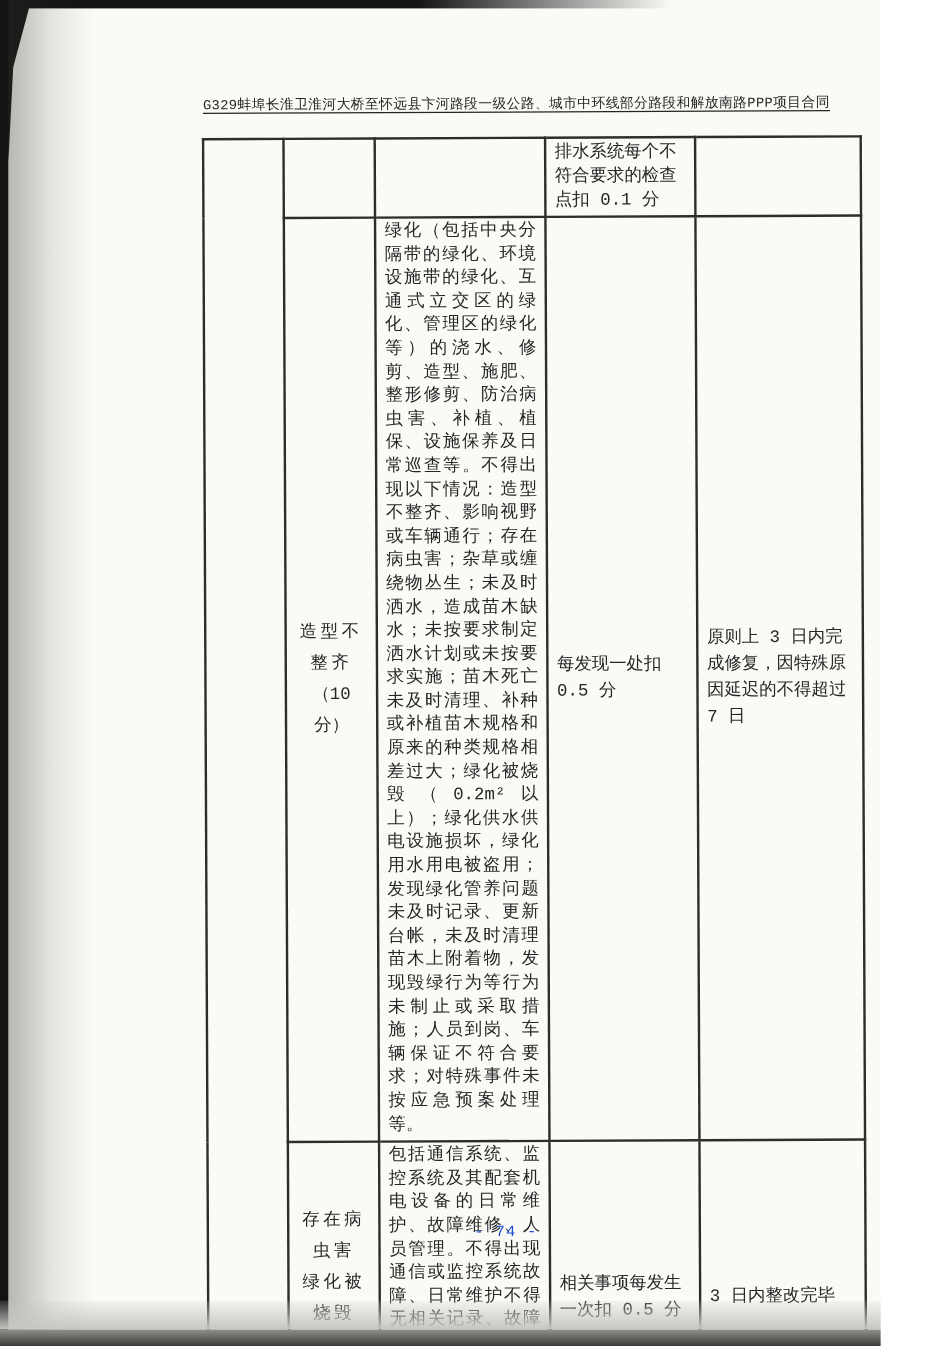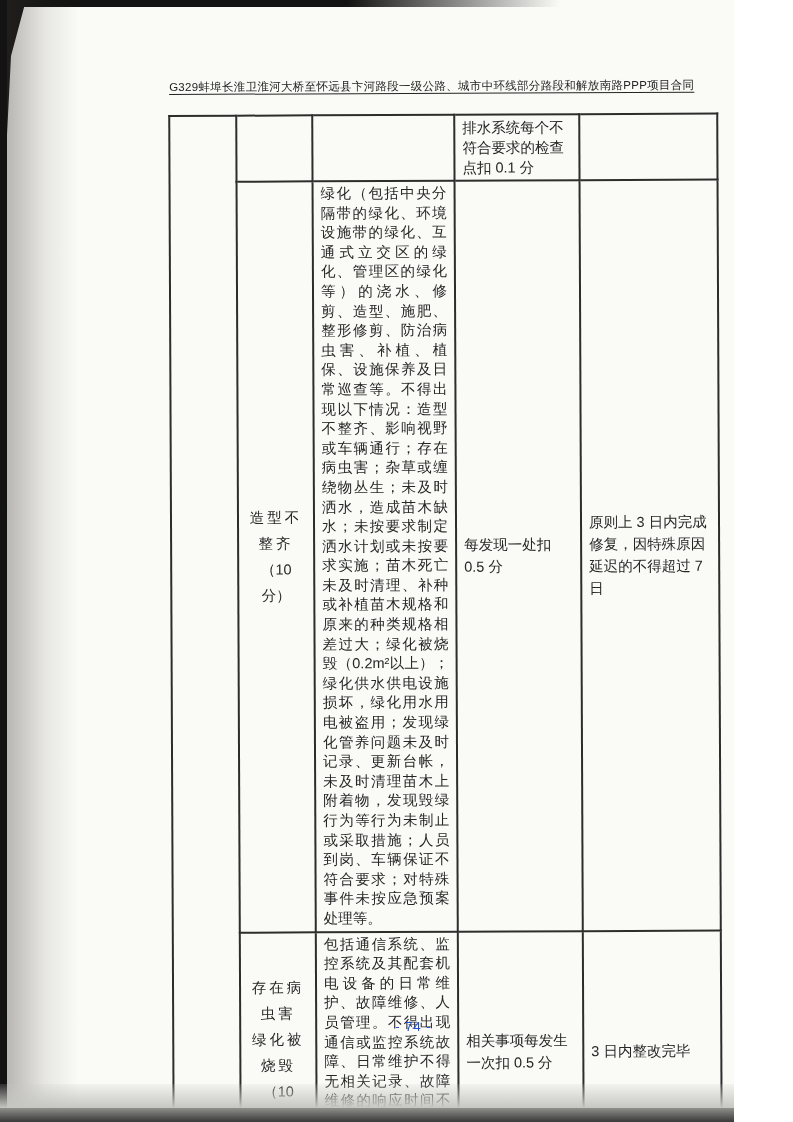--- a/index.html
+++ b/index.html
@@ -1,21 +1,21 @@
 <!DOCTYPE html>
 <html><head>
 <meta charset="utf-8">
 <style>
   html,body{margin:0;padding:0;}
   .viewport{
     position:relative;
     width:734px;height:1122px;
     background:#fafaf7;
     overflow:hidden;
-    font-family:Liberation Sans, sans-serif;
+    font-family:Liberation Mono, monospace;
     color:#2a2a2a;
   }
   
   .edge-top{
     position:absolute;top:0;left:0;width:560px;height:7px;
     background:linear-gradient(to right,#131313 62%,rgba(19,19,19,0));
   }
   .edge-left{
     position:absolute;top:0;left:0;width:28px;height:100%;
     background:#131313;

